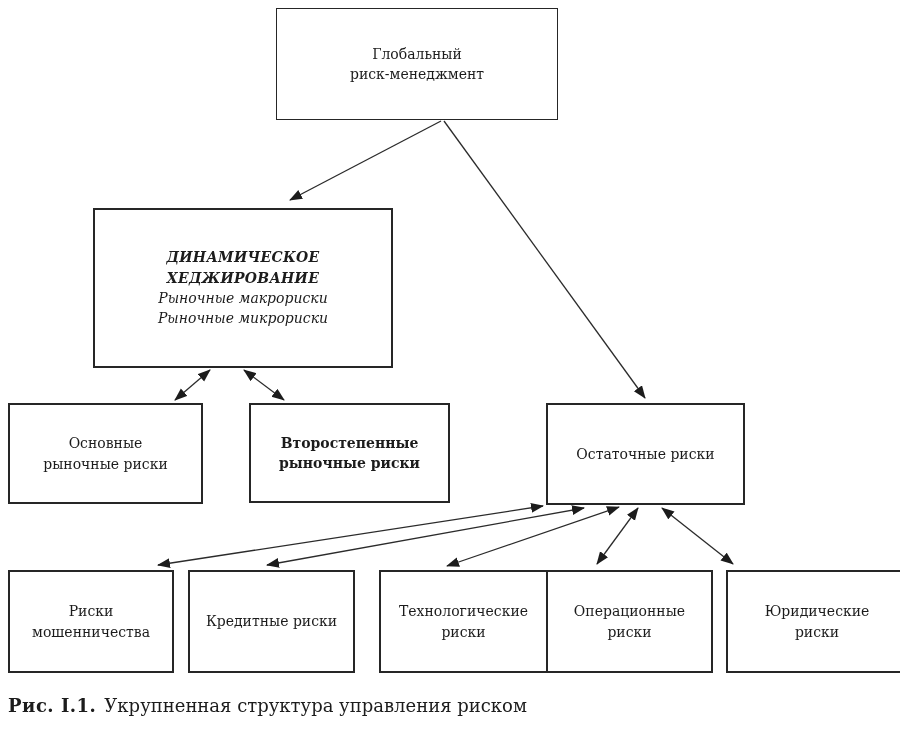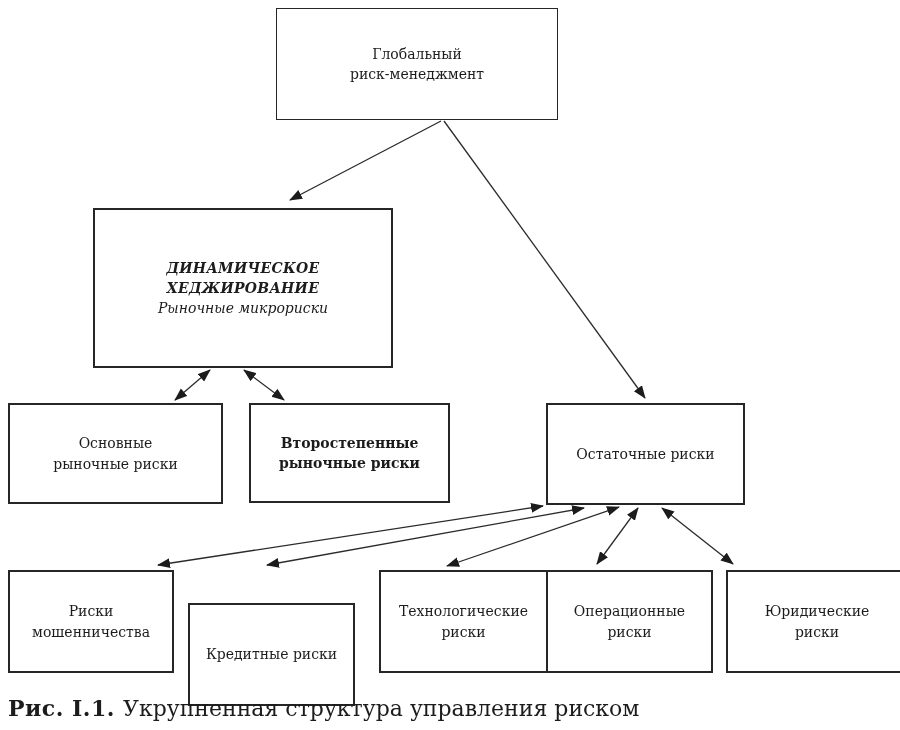--- a/index.html
+++ b/index.html
@@ -28,38 +28,38 @@
     align-items: center;
     justify-content: center;
     text-align: center;
     font-size: 14px;
     line-height: 1.45;
     white-space: pre-line;
   }
   .node-label { white-space: pre-line; }
   .node-global        { left: 276px; top: 8px;   width: 282px; height: 112px; border-width: 1.5px; }
   .node-hedging       { left: 93px;  top: 208px; width: 300px; height: 160px; font-style: italic; }
-  .node-main-market   { left: 8px;   top: 403px; width: 215px; height: 101px; }
+  .node-main-market   { left: 8px;   top: 403px; width: 195px; height: 101px; }
   .node-secondary     { left: 249px; top: 403px; width: 201px; height: 100px; font-weight: bold; }
   .node-residual      { left: 546px; top: 403px; width: 199px; height: 102px; }
   .node-fraud         { left: 8px;   top: 570px; width: 166px; height: 103px; }
-  .node-credit        { left: 188px; top: 570px; width: 167px; height: 103px; margin-top: 33px; }
+  .node-credit        { left: 188px; top: 570px; width: 167px; height: 103px; }
   .node-tech          { left: 379px; top: 570px; width: 169px; height: 103px; }
   .node-operational   { left: 546px; top: 570px; width: 167px; height: 103px; }
   .node-legal         { left: 726px; top: 570px; width: 182px; height: 103px; justify-content: center; }
   .hedging-title {
     font-weight: bold;
     white-space: pre-line;
     letter-spacing: 0.3px;
   }
   .caption {
     position: absolute;
     left: 8px;
     top: 694px;
-    font-size: 22px;
+    font-size: 18px;
     line-height: 1.3;
   }
   .caption-label {
     font-weight: bold;
     letter-spacing: 0.5px;
     margin-right: 8px;
   }
   line.arrow {
     stroke: #2b2b2b;
     stroke-width: 1.3;
@@ -91,20 +91,21 @@
   </svg>
 
   <div class="node node-global">
     <span class="node-label">Глобальный
 риск-менеджмент</span>
   </div>
 
   <div class="node node-hedging">
     <span class="hedging-title">ДИНАМИЧЕСКОЕ
 ХЕДЖИРОВАНИЕ</span>
+    <span class="node-label">Рыночные макрориски</span>
     <span class="node-label">Рыночные микрориски</span>
   </div>
 
   <div class="node node-main-market">
     <span class="node-label">Основные
 рыночные риски</span>
   </div>
 
   <div class="node node-secondary">
     <span class="node-label">Второстепенные

